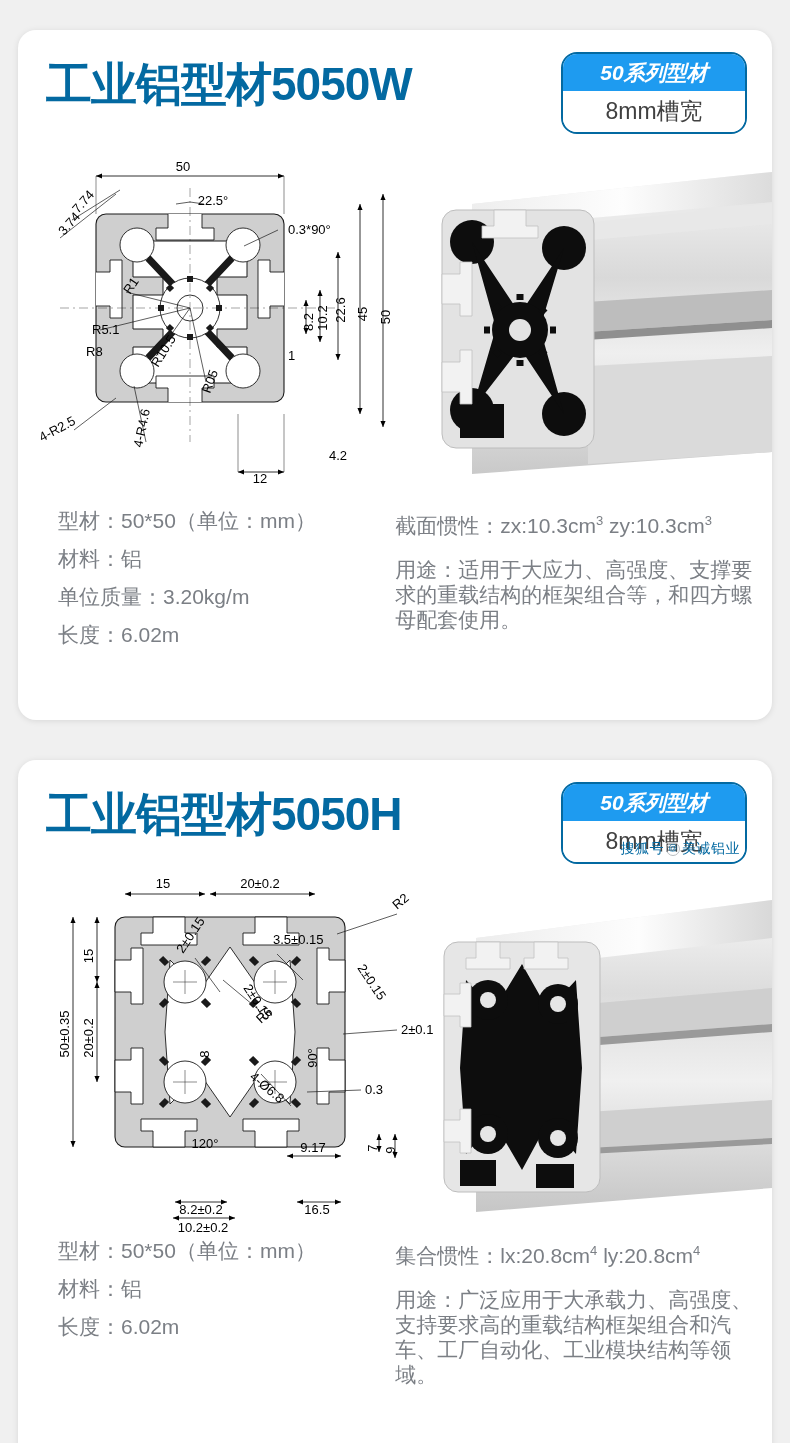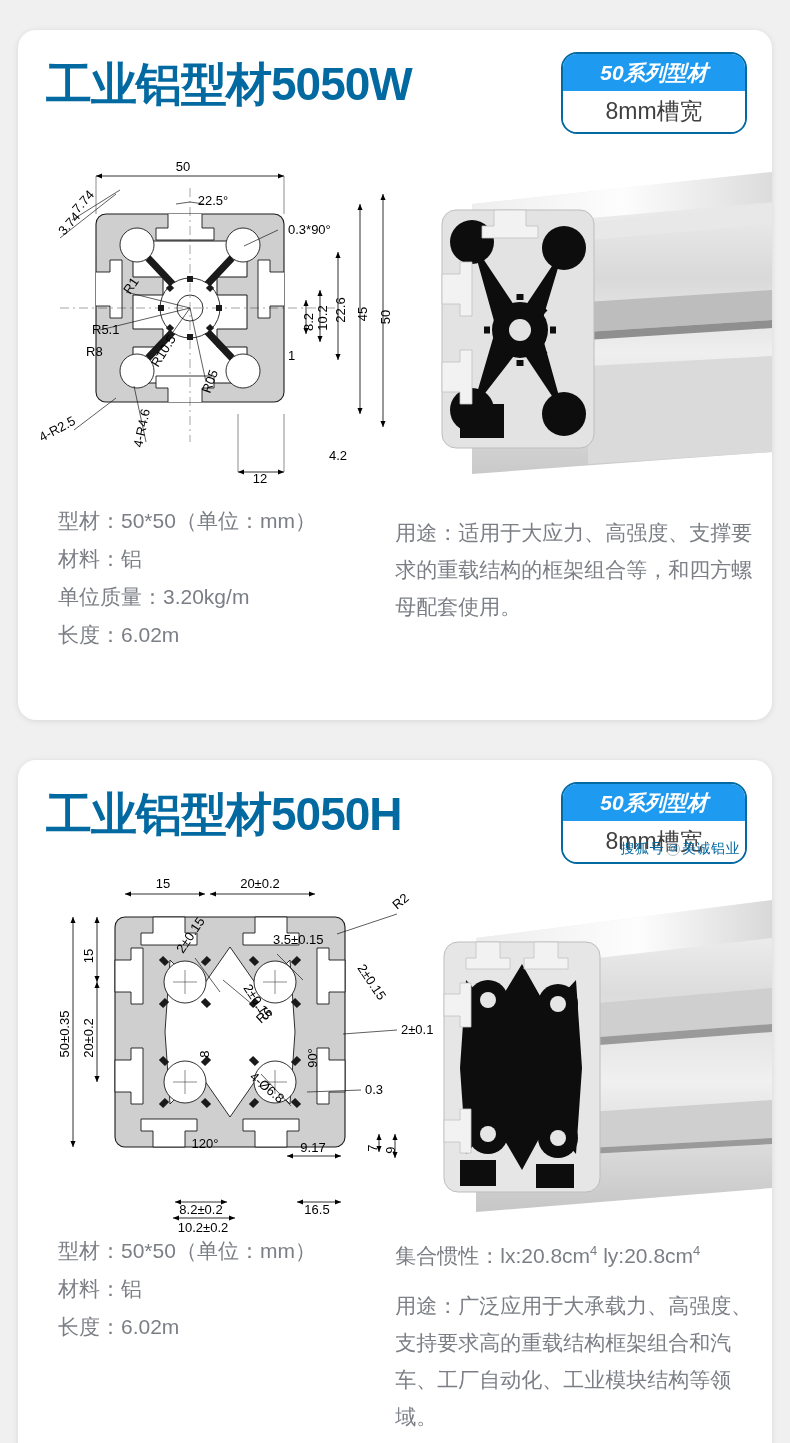--- a/index.html
+++ b/index.html
@@ -74,21 +74,21 @@
   }
   .spec-col{position:relative;}
   .spec-left{width:330px;padding-left:40px;}
   .spec-right{width:380px;padding-left:10px;}
   .spec-line{
     color:#7b7f85;
     font-size:21px;
     line-height:38px;
     white-space:nowrap;
   }
-  .spec-line.wrap{white-space:normal;line-height:37px;}
+  .spec-line.wrap{white-space:normal;line-height:25px;}
   .spec-gap{height:12px;}
   sup{font-size:0.62em;vertical-align:super;}
 
   .watermark{
     position:absolute;right:32px;bottom:14px;
     font-size:14px;color:#0369a1;
     letter-spacing:0.5px;
     white-space:nowrap;
   }
   .wm-circle{
@@ -261,20 +261,23 @@
       </div>
 
       <div class="specs" style="top:360px;height:230px;">
         <div class="spec-col spec-left">
           <div class="spec-line">型材：50*50（单位：mm）</div>
           <div class="spec-line">材料：铝</div>
           <div class="spec-line">单位质量：3.20kg/m</div>
           <div class="spec-line">长度：6.02m</div>
         </div>
         <div class="spec-col spec-right">
+          <div class="spec-line">
+            <span>截面惯性：</span><span>zx:10.3cm</span><sup>3</sup>&nbsp;<span>zy:10.3cm</span><sup>3</sup>
+          </div>
           <div class="spec-gap"></div>
           <div class="spec-line wrap">用途：适用于大应力、高强度、支撑要求的重载结构的框架组合等，和四方螺母配套使用。</div>
         </div>
       </div>
     </div>
   </div>
 
   <div class="card" id="card-2">
 
     <div class="card-header">

